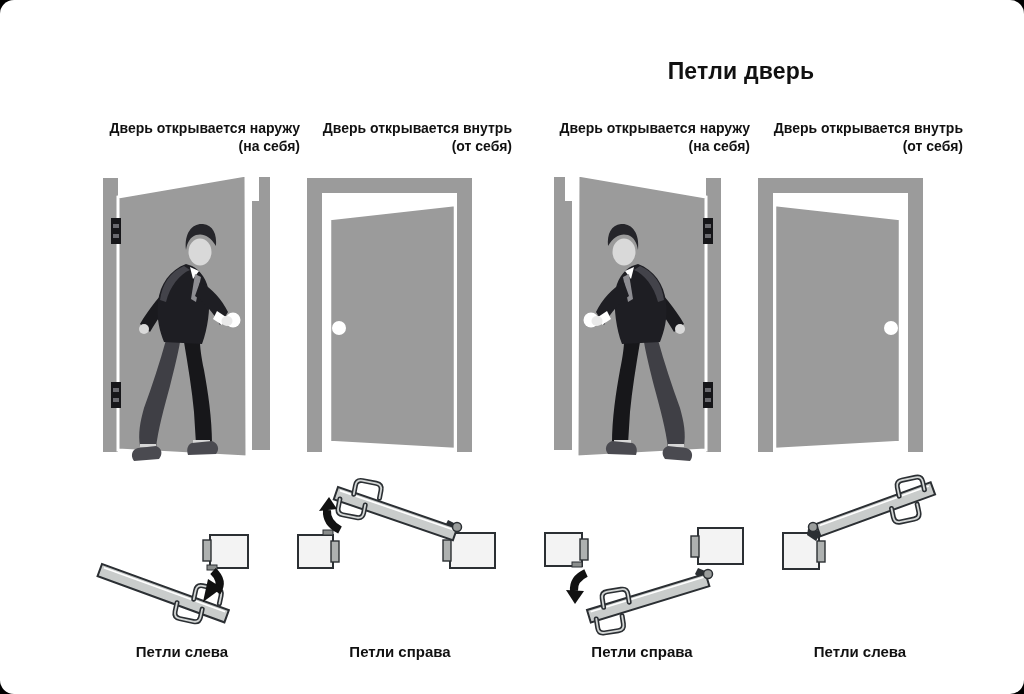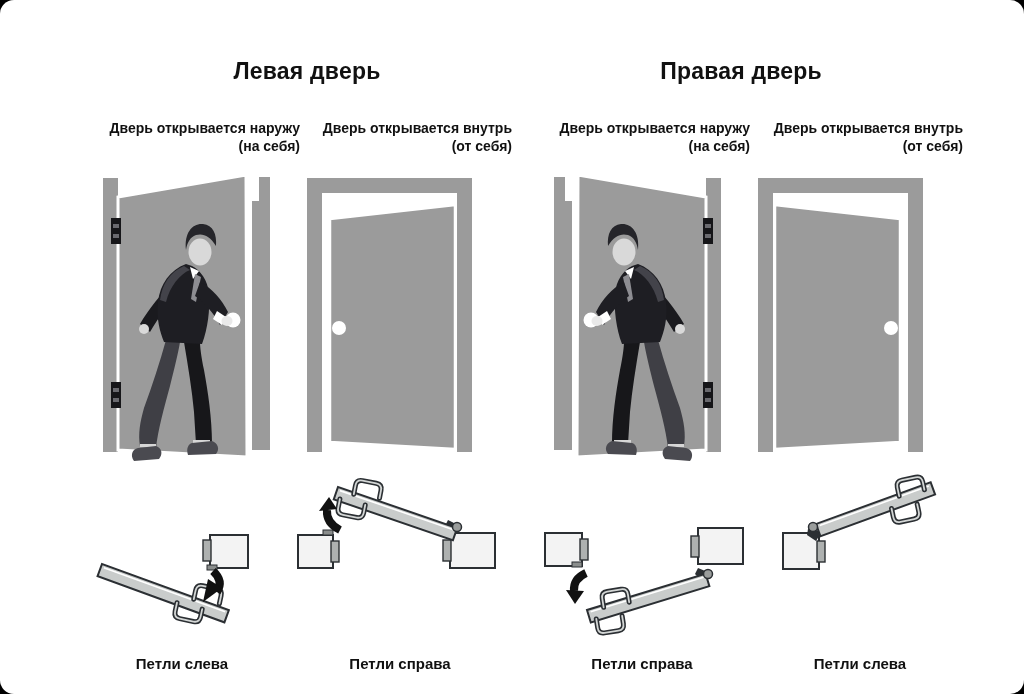--- a/index.html
+++ b/index.html
@@ -1,21 +1,21 @@
 <!DOCTYPE html>
 <html><head>
 <meta charset="utf-8">
 <style>
   html,body{margin:0;padding:0;background:#000;}
   body{font-family:"Liberation Sans",sans-serif;color:#111;}
   .card{position:relative;width:1024px;height:694px;background:#fff;border-radius:14px;overflow:hidden;}
   .abs{position:absolute;}
   .title{font-size:23px;font-weight:700;text-align:center;letter-spacing:.2px;}
   .caption{font-size:14px;font-weight:700;text-align:right;line-height:18px;}
-  .hlabel{font-size:15px;font-weight:700;text-align:center;margin-top:12px;}
+  .hlabel{font-size:15px;font-weight:700;text-align:center;}
   svg{display:block;overflow:visible;}
   .mirror{transform:scaleX(-1);}
   
   .f-door{fill:#9b9b9b;}
   .f-bar{fill:#c9cccb;stroke:#2b2f33;stroke-width:2;}
   .f-wall{fill:#f3f3f3;stroke:#2b2f33;stroke-width:2;}
   .f-tab{fill:#aeb1b0;stroke:#2b2f33;stroke-width:1.4;}
   .f-notch{fill:#8a8d8c;stroke:#2b2f33;stroke-width:1;}
   .st-o{fill:none;stroke:#2b2f33;stroke-width:5;stroke-linecap:round;}
   .st-i{fill:none;stroke:#d3d6d5;stroke-width:1.8;stroke-linecap:round;}
@@ -66,22 +66,21 @@
       <path fill="#ffffff" d="M117,139 L126,145 L122,153 L113,147 Z"></path>
       <ellipse class="hand" cx="127" cy="149" rx="5.5" ry="5"></ellipse>
       <ellipse class="skin" cx="100" cy="80" rx="11.5" ry="13.5"></ellipse>
       <path class="hair" d="M86,78 C84,60 93,51 103,52 C113,53 117,62 116,74 C110,64 103,61 96,63 C90,65 87,71 86,78 Z"></path>
     </g>
   </defs>
 </svg>
 
 <div class="card">
 
-  <div class="abs title" style="left:150px;top:58px;width:314px;">Левая дверь</div>
-  <div class="abs title" style="left:584px;top:58px;width:314px;">Правая дверь</div>
+  <div class="abs title" style="left:584px;top:58px;width:314px;">Петли дверь</div>
 
   <div class="abs caption" style="left:70px;top:119px;width:230px;">
     <div>Дверь открывается наружу</div>
     <div>(на себя)</div>
   </div>
   <div class="abs caption" style="left:282px;top:119px;width:230px;">
     <div>Дверь открывается внутрь</div>
     <div>(от себя)</div>
   </div>
   <div class="abs caption" style="left:520px;top:119px;width:230px;">

